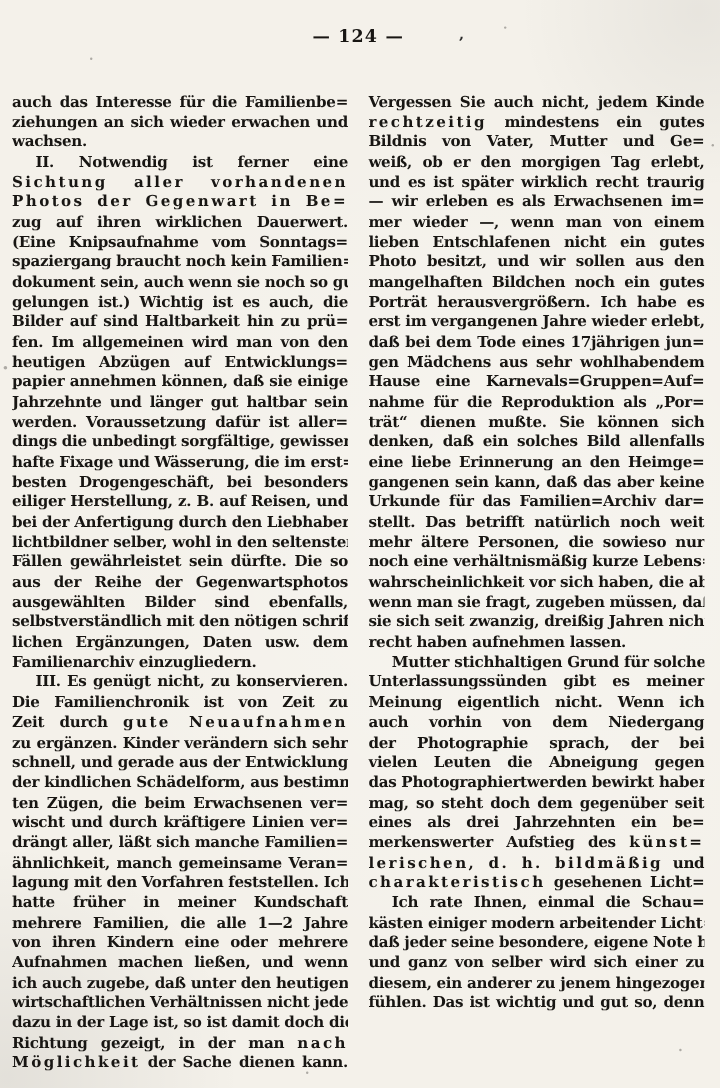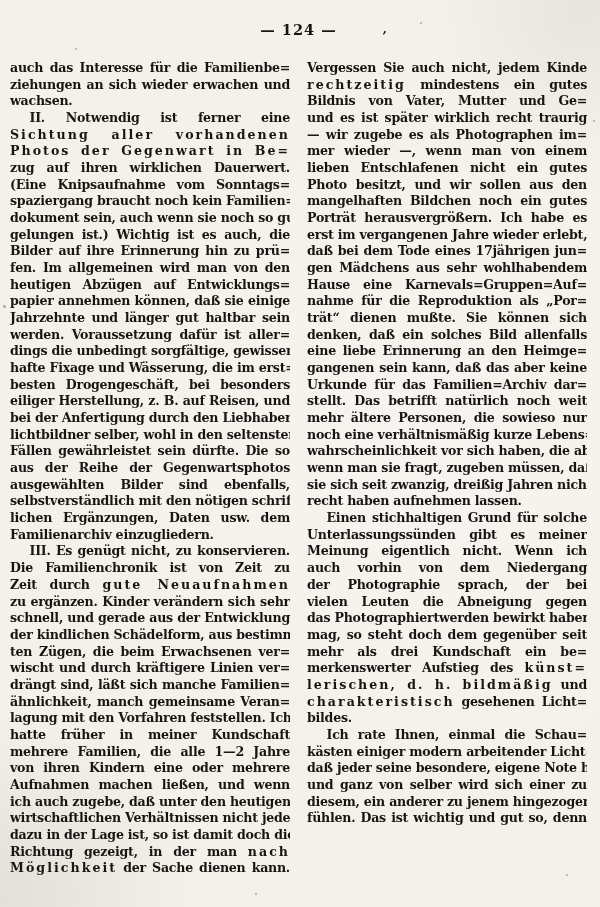--- a/index.html
+++ b/index.html
@@ -36,20 +36,21 @@
     font-size:13px;
     color:#2a2a2a;
   }
   .cols{
     display:flex;
     gap:17px;
   }
   .col{
     flex:1 1 0;
     min-width:0;
+    margin-top:17px;
   }
   .line{
     height:16.68px;
     line-height:16.68px;
     font-size:12.6px;
     letter-spacing:-0.25px;
     text-align:justify;
     text-align-last:justify;
     white-space:nowrap;
     overflow:hidden;
@@ -84,21 +85,21 @@
         <div class="line"><span>ziehungen an sich wieder erwachen und</span></div>
         <div class="line nojust"><span>wachsen.</span></div>
         <div class="line indent"><span>II. Notwendig ist ferner eine</span></div>
         <div class="line"><span class="sp">Sichtung aller vorhandenen</span></div>
         <div class="line"><span class="sp">Photos der Gegenwart in Be=</span></div>
         <div class="line"><span>zug auf ihren wirklichen Dauerwert.</span></div>
         <div class="line"><span>(Eine Knipsaufnahme vom Sonntags=</span></div>
         <div class="line"><span>spaziergang braucht noch kein Familien=</span></div>
         <div class="line"><span>dokument sein, auch wenn sie noch so gut</span></div>
         <div class="line"><span>gelungen ist.) Wichtig ist es auch, die</span></div>
-        <div class="line"><span>Bilder auf ihre Erinnerung hin zu prü=</span></div>
+        <div class="line"><span>Bilder auf sind Haltbarkeit hin zu prü=</span></div>
         <div class="line"><span>fen. Im allgemeinen wird man von den</span></div>
         <div class="line"><span>heutigen Abzügen auf Entwicklungs=</span></div>
         <div class="line"><span>papier annehmen können, daß sie einige</span></div>
         <div class="line"><span>Jahrzehnte und länger gut haltbar sein</span></div>
         <div class="line"><span>werden. Voraussetzung dafür ist aller=</span></div>
         <div class="line"><span>dings die unbedingt sorgfältige, gewissen=</span></div>
         <div class="line"><span>hafte Fixage und Wässerung, die im erst=</span></div>
         <div class="line"><span>besten Drogengeschäft, bei besonders</span></div>
         <div class="line"><span>eiliger Herstellung, z. B. auf Reisen, und</span></div>
         <div class="line"><span>bei der Anfertigung durch den Liebhaber=</span></div>
@@ -110,39 +111,40 @@
         <div class="line"><span>lichen Ergänzungen, Daten usw. dem</span></div>
         <div class="line nojust"><span>Familienarchiv einzugliedern.</span></div>
         <div class="line indent"><span>III. Es genügt nicht, zu konservieren.</span></div>
         <div class="line"><span>Die Familienchronik ist von Zeit zu</span></div>
         <div class="line"><span>Zeit durch </span><span class="sp">gute Neuaufnahmen</span></div>
         <div class="line"><span>zu ergänzen. Kinder verändern sich sehr</span></div>
         <div class="line"><span>schnell, und gerade aus der Entwicklung</span></div>
         <div class="line"><span>der kindlichen Schädelform, aus bestimm=</span></div>
         <div class="line"><span>ten Zügen, die beim Erwachsenen ver=</span></div>
         <div class="line"><span>wischt und durch kräftigere Linien ver=</span></div>
-        <div class="line"><span>drängt sind, läßt sich manche Familien=</span></div>
+        <div class="line"><span>drängt aller, läßt sich manche Familien=</span></div>
         <div class="line"><span>ähnlichkeit, manch gemeinsame Veran=</span></div>
         <div class="line"><span>lagung mit den Vorfahren feststellen. Ich</span></div>
         <div class="line"><span>hatte früher in meiner Kundschaft</span></div>
         <div class="line"><span>mehrere Familien, die alle 1—2 Jahre</span></div>
         <div class="line"><span>von ihren Kindern eine oder mehrere</span></div>
         <div class="line"><span>Aufnahmen machen ließen, und wenn</span></div>
         <div class="line"><span>ich auch zugebe, daß unter den heutigen</span></div>
         <div class="line"><span>wirtschaftlichen Verhältnissen nicht jeder</span></div>
         <div class="line"><span>dazu in der Lage ist, so ist damit doch die</span></div>
         <div class="line"><span>Richtung gezeigt, in der man </span><span class="sp">nach</span></div>
         <div class="line"><span class="sp">Möglichkeit</span><span> der Sache dienen kann.</span></div>
       </div>
     <div class="col">
         <div class="line"><span>Vergessen Sie auch nicht, jedem Kinde</span></div>
         <div class="line"><span class="sp">rechtzeitig</span><span> mindestens ein gutes</span></div>
         <div class="line"><span>Bildnis von Vater, Mutter und Ge=</span></div>
+        <div class="line"><span>weiß, ob er den morgigen Tag erlebt,</span></div>
         <div class="line"><span>und es ist später wirklich recht traurig</span></div>
-        <div class="line"><span>— wir zugebe es als Photographen im=</span></div>
+        <div class="line"><span>— wir erleben es als Erwachsenen im=</span></div>
         <div class="line"><span>mer wieder —, wenn man von einem</span></div>
         <div class="line"><span>lieben Entschlafenen nicht ein gutes</span></div>
         <div class="line"><span>Photo besitzt, und wir sollen aus den</span></div>
         <div class="line"><span>mangelhaften Bildchen noch ein gutes</span></div>
         <div class="line"><span>Porträt herausvergrößern. Ich habe es</span></div>
         <div class="line"><span>erst im vergangenen Jahre wieder erlebt,</span></div>
         <div class="line"><span>daß bei dem Tode eines 17jährigen jun=</span></div>
         <div class="line"><span>gen Mädchens aus sehr wohlhabendem</span></div>
         <div class="line"><span>Hause eine Karnevals=Gruppen=Auf=</span></div>
         <div class="line"><span>nahme für die Reproduktion als „Por=</span></div>
@@ -151,33 +153,32 @@
         <div class="line"><span>eine liebe Erinnerung an den Heimge=</span></div>
         <div class="line"><span>gangenen sein kann, daß das aber keine</span></div>
         <div class="line"><span>Urkunde für das Familien=Archiv dar=</span></div>
         <div class="line"><span>stellt. Das betrifft natürlich noch weit</span></div>
         <div class="line"><span>mehr ältere Personen, die sowieso nur</span></div>
         <div class="line"><span>noch eine verhältnismäßig kurze Lebens=</span></div>
         <div class="line"><span>wahrscheinlichkeit vor sich haben, die aber,</span></div>
         <div class="line"><span>wenn man sie fragt, zugeben müssen, daß</span></div>
         <div class="line"><span>sie sich seit zwanzig, dreißig Jahren nicht</span></div>
         <div class="line nojust"><span>recht haben aufnehmen lassen.</span></div>
-        <div class="line indent"><span>Einen stichhaltigen Grund für solche</span></div>
+        <div class="line indent"><span>Mutter stichhaltigen Grund für solche</span></div>
         <div class="line"><span>Unterlassungssünden gibt es meiner</span></div>
         <div class="line"><span>Meinung eigentlich nicht. Wenn ich</span></div>
         <div class="line"><span>auch vorhin von dem Niedergang</span></div>
         <div class="line"><span>der Photographie sprach, der bei</span></div>
         <div class="line"><span>vielen Leuten die Abneigung gegen</span></div>
         <div class="line"><span>das Photographiertwerden bewirkt haben</span></div>
         <div class="line"><span>mag, so steht doch dem gegenüber seit</span></div>
-        <div class="line"><span>mehr als drei Kundschaft ein be=</span></div>
+        <div class="line"><span>eines als drei Jahrzehnten ein be=</span></div>
         <div class="line"><span>merkenswerter Aufstieg des </span><span class="sp">künst=</span></div>
         <div class="line"><span class="sp">lerischen, d. h. bildmäßig</span><span> und</span></div>
         <div class="line"><span class="sp">charakteristisch</span><span> gesehenen Licht=</span></div>
-        <div class="line nojust"><span>bildes.</span></div>
         <div class="line indent"><span>Ich rate Ihnen, einmal die Schau=</span></div>
         <div class="line"><span>kästen einiger modern arbeitender Licht=</span></div>
         <div class="line"><span>daß jeder seine besondere, eigene Note hat,</span></div>
         <div class="line"><span>und ganz von selber wird sich einer zu</span></div>
         <div class="line"><span>diesem, ein anderer zu jenem hingezogen</span></div>
         <div class="line"><span>fühlen. Das ist wichtig und gut so, denn</span></div>
       </div>
   </div>
   <span class="speckle" style="left:75px;top:48px;width:2px;height:2px;"></span>
   <span class="speckle" style="left:420px;top:22px;width:2px;height:2px;"></span>

